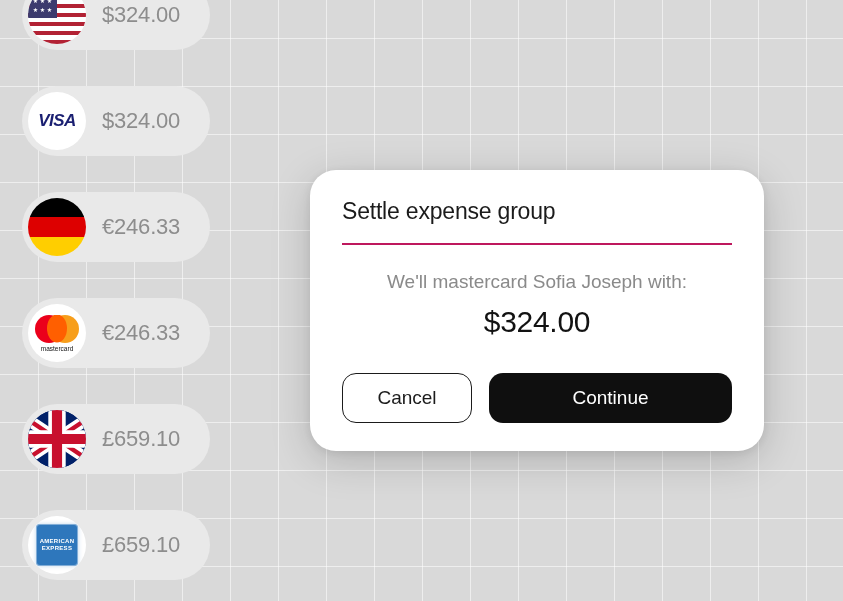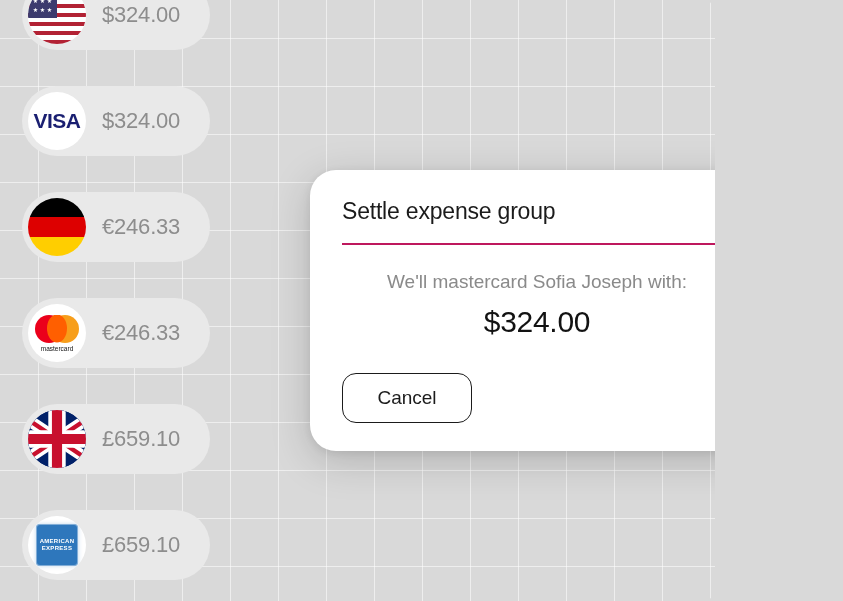--- a/index.html
+++ b/index.html
@@ -5,21 +5,21 @@
   * { box-sizing: border-box; margin: 0; padding: 0; }
   body {
     font-family: -apple-system, BlinkMacSystemFont, "Segoe UI", Helvetica, Arial, sans-serif;
     width: 843px;
     height: 601px;
     overflow: hidden;
     background: #d9d9d9;
   }
   .canvas {
     position: relative;
-    width: 715px;
+    width: 843px;
     height: 601px;
     border-radius: 12px;
     overflow: hidden;
     background-color: #d9d9d9;
     background-image:
       linear-gradient(to right, rgba(255,255,255,0.55) 1.5px, transparent 1.5px),
       linear-gradient(to bottom, rgba(255,255,255,0.55) 1.5px, transparent 1.5px);
     background-size: 48px 48px;
     background-position: -10px -10px;
   }
@@ -83,22 +83,23 @@
     color: #fff;
     font-size: 6px;
     line-height: 9px;
     text-align: center;
     padding-top: 2px;
   }
 
   .brand-visa {
     font-family: Arial, sans-serif;
     font-weight: 900;
+    font-style: italic;
     color: #1a1f71;
-    font-size: 21px;
+    font-size: 17px;
     letter-spacing: -0.5px;
   }
 
   .flag-de {
     width: 100%; height: 100%;
     background: linear-gradient(to bottom, #000 0 33.3%, #dd0000 33.3% 66.6%, #ffce00 66.6% 100%);
   }
 
   .brand-mc { position: relative; width: 44px; height: 28px; }
   .brand-mc .c1, .brand-mc .c2 {
@@ -260,16 +261,17 @@
   </div>
 
   <div class="dialog">
     <div class="dialog-title">Settle expense group</div>
     <div class="dialog-body">
       <div class="dialog-msg">We'll mastercard Sofia Joseph with:</div>
       <div class="dialog-amount">$324.00</div>
     </div>
     <div class="dialog-actions">
       <button class="btn btn-cancel">Cancel</button>
+      <button class="btn btn-continue">Continue</button>
     </div>
   </div>
 
 </div>
 
 </body></html>

